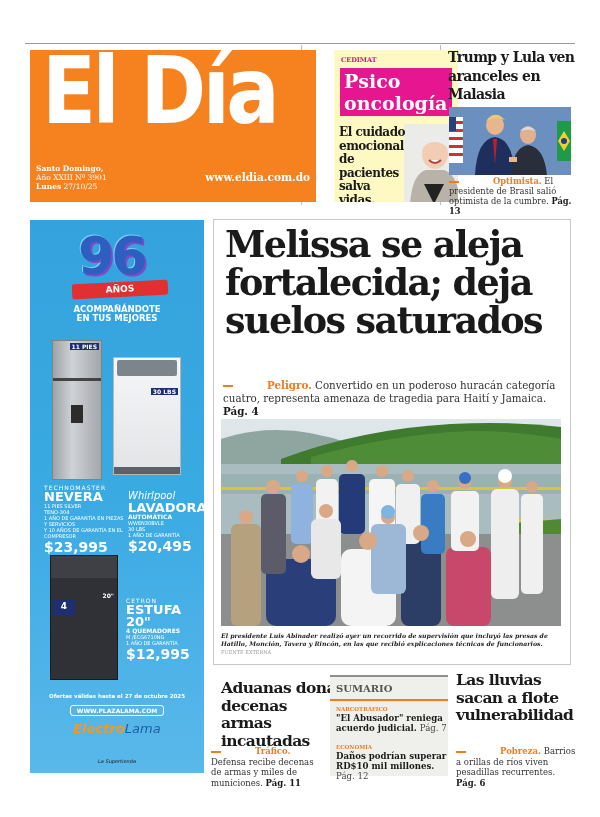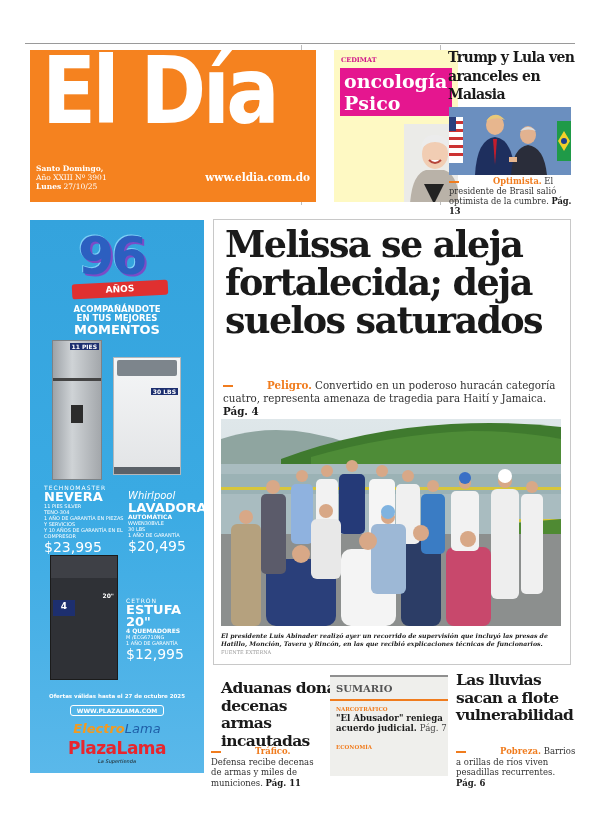--- a/index.html
+++ b/index.html
@@ -41,21 +41,21 @@
   .fridge { position: absolute; left: 22px; top: 120px; width: 50px; height: 140px; background: linear-gradient(90deg,#9ea3a8,#cfd3d6 40%,#a3a7ab); border: 1px solid #7d8286; }
   .fridge::after { content:""; position:absolute; left:0; right:0; top:37px; height:3px; background:#444; }
   .fridge-disp { position:absolute; left:18px; top:64px; width:12px; height:18px; background:#2c2c2c; }
   .washer { position: absolute; left: 83px; top: 137px; width: 68px; height: 118px; background: linear-gradient(180deg,#f5f6f7,#e2e4e6); border: 1px solid #b5b7ba; }
   .washer::before { content:""; position:absolute; left:3px; right:3px; top:2px; height:16px; background:#7d858c; border-radius:2px; }
   .washer::after { content:""; position:absolute; left:0; right:0; bottom:0; height:7px; background:#5b6168; }
   .tag { position:absolute; background:#1d2f6f; color:#fff; font-size:6px; font-weight:bold; padding:0 2px; }
   .prod { position: absolute; font-size: 5px; line-height: 6px; }
   .prod .brand { font-size: 6px; letter-spacing: 1px; }
   .prod .name { font-size: 13px; font-weight: bold; line-height: 12px; }
-  .prod .price { font-size: 14px; font-weight: normal; line-height: 16px; }
+  .prod .price { font-size: 14px; font-weight: bold; line-height: 16px; }
   .stove { position: absolute; left: 20px; top: 335px; width: 68px; height: 125px; background: #2f3136; border: 1px solid #1b1b1b; }
   .stove::before { content:""; position:absolute; left:0; right:0; top:0; height:22px; background:#3e4046; }
   .stove-badge { position:absolute; left:2px; top:44px; width:22px; height:16px; background:#1d2f6f; font-size:9px; font-weight:bold; text-align:center; line-height:12px; }
   .stove-20 { position:absolute; right:3px; top:36px; font-size:6px; font-weight:bold; }
   .ad-offer { position: absolute; left: 0; width: 174px; top: 473px; text-align: center; font-size: 5.5px; font-weight: bold; }
   .ad-url { position: absolute; left: 40px; top: 485px; width: 94px; height: 11px; border: 1px solid #fff; border-radius: 3px; font-size: 6px; font-weight: bold; text-align: center; line-height: 10px; }
   .ad-electro { position: absolute; left: 0; width: 174px; top: 501px; text-align: center; font-size: 13px; font-style: italic; font-weight: bold; }
   .ad-electro .e1 { color: #f39a1e; } .ad-electro .e2 { color: #1f5fa8; font-weight: normal; }
   .ad-plaza { position: absolute; left: 0; width: 174px; top: 518px; text-align: center; font-size: 17px; font-weight: bold; color: #e8262e; letter-spacing: -0.5px; }
   .ad-tag { position: absolute; left: 0; width: 174px; top: 538px; text-align: center; font-size: 5px; font-style: italic; color: #1b1b1b; }
@@ -91,31 +91,35 @@
     <div><b>Santo Domingo,</b></div>
     <div>Año XXIII  Nº 3901</div>
     <div><b>Lunes</b> <span>27/10/25</span></div>
   </div>
   <div class="mast-url">www.eldia.com.do</div>
 </div>
 
 <div class="psico">
   <div class="psico-kicker">CEDIMAT</div>
   <div class="psico-band">
+    <div>Psico</div>
     <div>oncología</div>
-    <div>Psico</div>
   </div>
   <svg class="psico-photo" viewBox="0 0 58 80">
     <rect width="58" height="80" fill="#ebebe8"></rect>
     <path d="M6 80 Q8 50 22 46 L40 46 Q54 50 56 80 Z" fill="#b9b2a8"></path>
     <path d="M20 60 L30 80 L40 60 Z" fill="#222"></path>
     <ellipse cx="31" cy="30" rx="13" ry="15" fill="#f1cdb3"></ellipse>
     <path d="M17 26 Q18 10 31 11 Q45 11 45 26 Q40 18 31 18 Q22 18 17 26Z" fill="#ececec"></path>
     <path d="M25 36 Q31 42 37 36" stroke="#b5453b" stroke-width="2" fill="#fff"></path>
   </svg>
+  <div class="psico-text">
+    <span>El cuidado emocional de pacientes salva vidas.</span>
+    
+  </div>
 </div>
 
 <div class="trump-title">Trump y Lula ven aranceles en Malasia</div>
 <svg class="trump-photo" viewBox="0 0 122 68" preserveAspectRatio="none">
   <rect width="122" height="68" fill="#6b8fbf"></rect>
   <rect x="0" y="10" width="14" height="46" fill="#fff"></rect>
   <rect x="0" y="14" width="14" height="3" fill="#c33"></rect>
     <rect x="0" y="22" width="14" height="3" fill="#c33"></rect>
     <rect x="0" y="30" width="14" height="3" fill="#c33"></rect>
     <rect x="0" y="38" width="14" height="3" fill="#c33"></rect>
@@ -138,21 +142,20 @@
   <span>El presidente de Brasil salió optimista de la cumbre.</span>
   <span class="pg">Pág. 13</span>
 </div>
 
 <div class="ad">
   <div class="ad-96">96</div>
   <div class="ad-anos">AÑOS</div>
   <div class="ad-slogan">
     <div>ACOMPAÑÁNDOTE</div>
     <div>EN TUS MEJORES</div>
-    <div class="big">MOMENTOS</div>
   </div>
 
   <div class="fridge">
     <div class="fridge-disp"></div>
     <div class="tag" style="right:2px; top:2px;">11 PIES</div>
   </div>
   <div class="washer">
     <div class="tag" style="right:2px; top:30px;">30 LBS</div>
   </div>
 
@@ -184,21 +187,20 @@
     <div class="name">ESTUFA 20"</div>
     <div style="font-weight:bold;font-size:6px;">4 QUEMADORES</div>
     <div>M /ECG6710NG</div>
     <div>1 AÑO DE GARANTÍA</div>
     <div class="price">$12,995</div>
   </div>
 
   <div class="ad-offer">Ofertas válidas hasta el 27 de octubre 2025</div>
   <div class="ad-url">WWW.PLAZALAMA.COM</div>
   <div class="ad-electro"><span class="e1">Electro</span><span class="e2">Lama</span></div>
-  <div class="ad-plaza">PlazaLama</div>
   <div class="ad-tag">La Supertienda</div>
 </div>
 
 <div class="main-box"></div>
 <div class="main-title">Melissa se aleja fortalecida; deja suelos saturados</div>
 <div class="main-sub">
   <span class="dash"></span><span class="kicker">Peligro.</span>
   <span>Convertido en un  poderoso huracán categoría cuatro, representa amenaza de tragedia para Haití y Jamaica.</span>
   <span class="pg">Pág. 4</span>
 </div>
@@ -275,20 +277,24 @@
 
 <div class="sumario">
   <div class="sum-head">SUMARIO</div>
   <div class="sum-rule"></div>
   <div class="sum-kick" style="top:29px;">NARCOTRÁFICO</div>
   <div class="sum-txt" style="top:36px;">
     <span style="font-weight:bold;color:#1a1a1a;">"El Abusador" reniega acuerdo judicial.</span>
     <span>Pág. 7</span>
   </div>
   <div class="sum-kick" style="top:67px;">ECONOMÍA</div>
+  <div class="sum-txt" style="top:74px;">
+    <span style="font-weight:bold;color:#1a1a1a;">Daños podrían superar RD$10 mil millones.</span>
+    <span>Pág. 12</span>
+  </div>
 </div>
 
 <div class="b-title" style="left:456px; top:671px; width:120px;">Las lluvias sacan a flote vulnerabilidad</div>
 <div class="b-text" style="left:456px; top:746px; width:122px;">
   <span class="dash"></span><span class="kicker">Pobreza.</span>
   <span>Barrios a orillas de ríos viven pesadillas recurrentes.</span>
   <span class="pg">Pág. 6</span>
 </div>
 
 </body></html>

